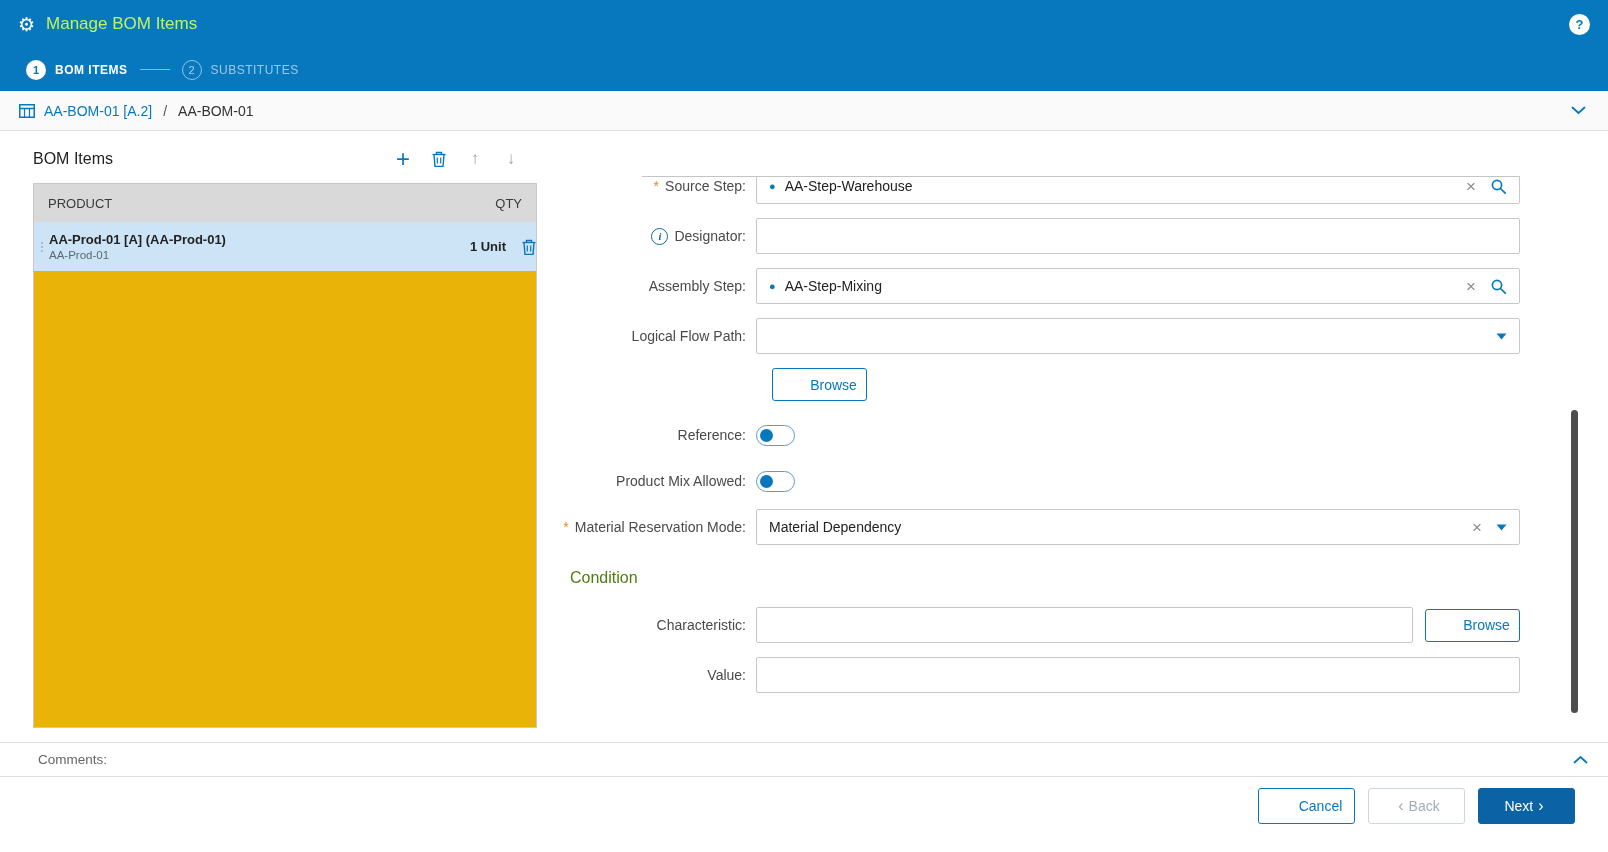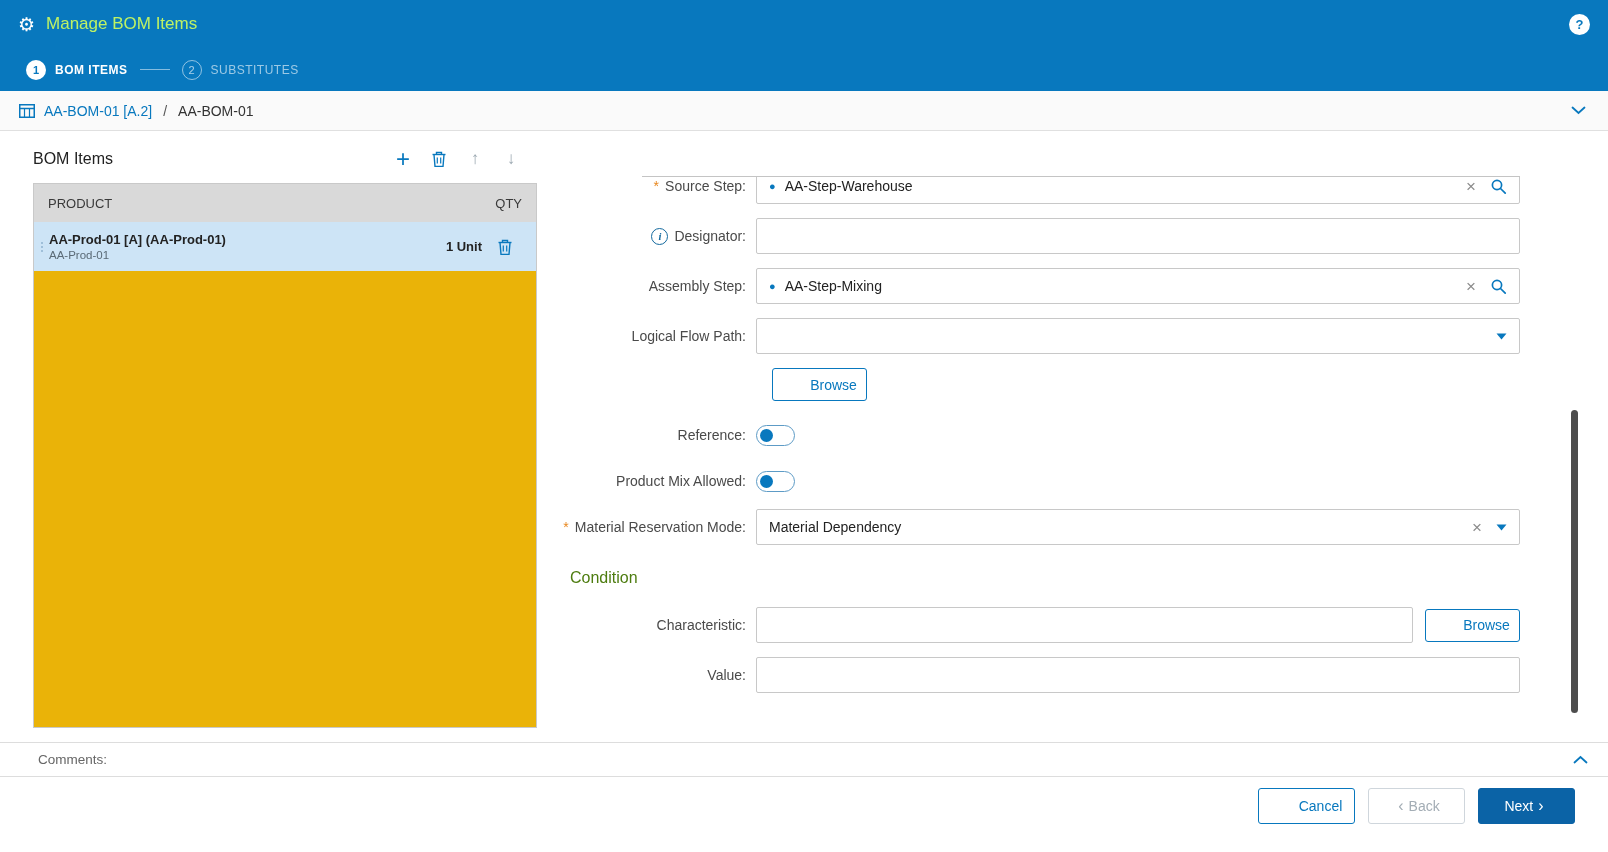--- a/index.html
+++ b/index.html
@@ -36,21 +36,21 @@
   .left-panel { position:absolute; left:33px; top:143px; width:504px; }
   .panel-head { display:flex; align-items:center; height:32px; }
   .panel-title { font-size:16px; color:#222; font-weight:400; }
   .panel-tools { margin-left:auto; display:flex; align-items:center; gap:16px; padding-right:16px; }
   .tool-btn { cursor:pointer; display:flex; align-items:center; justify-content:center; width:20px; height:20px; }
   .tool-plus { color:#0878be; font-size:24px; font-weight:400; line-height:18px; }
   .tool-arrow { color:#9aa7b0; font-size:17px; }
   .bom-list { margin-top:8px; width:504px; height:545px; border:1px solid #c9c9c9; background:#eab308; }
   .list-header { display:flex; align-items:center; height:38px; background:#d9d9d9; padding:0 14px; font-size:13px; color:#3a3a3a; }
   .col-qty { margin-left:auto;text-align:right; }
-  .list-row { display:flex; align-items:center; height:49px; background:#cde4f6; padding-right:24px; cursor:pointer; }
+  .list-row { display:flex; align-items:center; height:49px; background:#cde4f6; padding-right:0; cursor:pointer; }
   .row-handle { width:10px; display:flex; flex-direction:column; gap:2px; align-items:center; margin:0 2px 0 3px; flex:none; }
   .row-handle i { width:2px; height:2px; background:#8fb3cf; border-radius:50%; }
   .row-main { display:flex; flex-direction:column; justify-content:center; }
   .row-name { font-size:13px; font-weight:700; color:#222; }
   .row-sub { font-size:11.5px; color:#5a6a76; margin-top:2px; }
   .row-qty { margin-left:auto; font-size:13px; font-weight:700; color:#222; }
   .row-trash { margin-left:16px; cursor:pointer; display:flex; }
 
   
   .form-area { position:absolute; left:556px; top:176px; width:964px; height:545px; overflow:hidden; }

